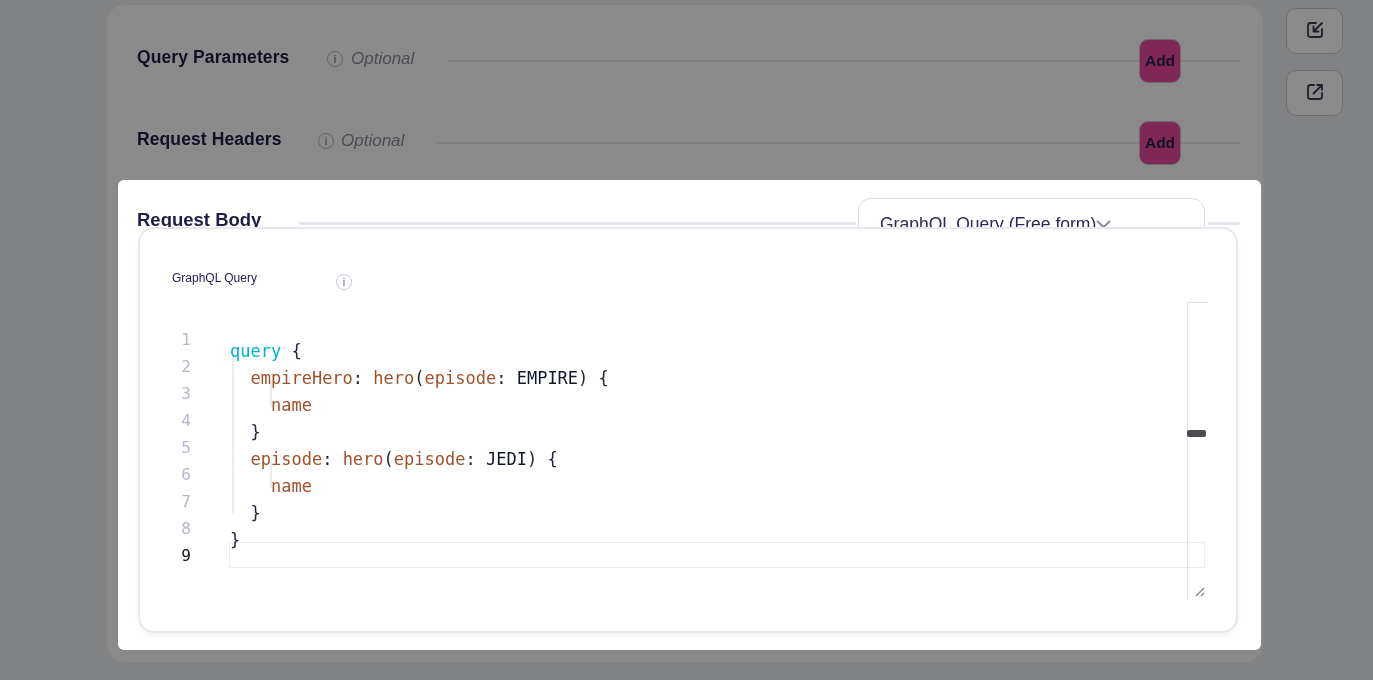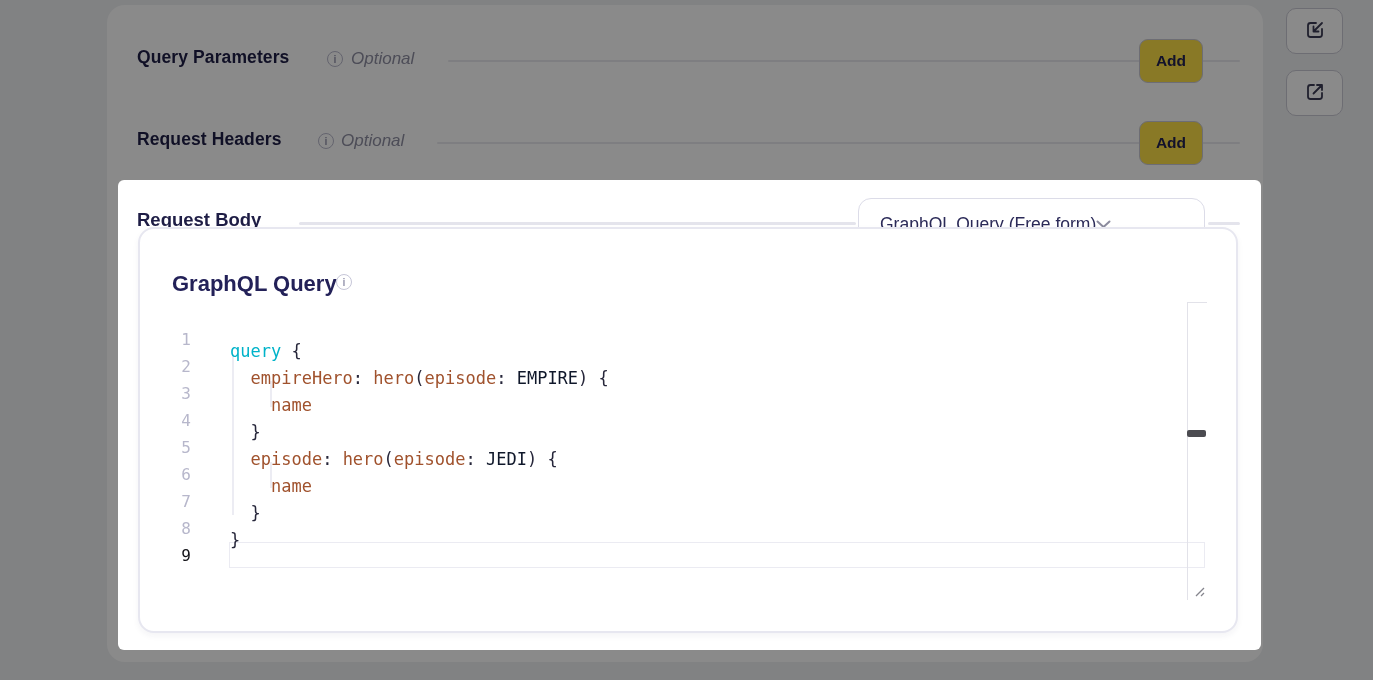--- a/index.html
+++ b/index.html
@@ -19,22 +19,22 @@
     position:absolute;width:16px;height:16px;border:1.5px solid #b9b9cc;border-radius:50%;
     color:#9a9ab0;font-size:10.5px;line-height:15px;text-align:center;font-weight:600;box-sizing:border-box;
   }
   .optional-badge{
     position:absolute;font-size:17px;font-style:italic;color:#8e8ea2;
   }
   .divider{
     position:absolute;height:2px;background:#e9e9ef;border-radius:1px;
   }
   .add-btn{
-    position:absolute;width:64px;height:44px;border:1.5px solid #c9c9d6;border-radius:9px;
-    background:#fde047;font-size:15.5px;font-weight:700;color:#232250;
+    position:absolute;width:42px;height:44px;border:1.5px solid #c9c9d6;border-radius:9px;
+    background:#ec4899;font-size:15.5px;font-weight:700;color:#232250;
     display:flex;align-items:center;justify-content:center;box-sizing:border-box;cursor:pointer;
   }
   .tool-btn{
     position:absolute;left:1286px;width:57px;height:46px;border:1.5px solid #c9c9d4;border-radius:10px;
     background:#ffffff;display:flex;align-items:center;justify-content:center;box-sizing:border-box;cursor:pointer;
   }
   
   .rb-title{
     position:absolute;left:137px;top:209px;font-size:18.5px;font-weight:700;color:#1e1d45;
   }
@@ -47,21 +47,21 @@
     display:flex;align-items:center;justify-content:flex-start;padding:0 18px 0 21px;
   }
   .type-select .value{font-size:17.5px;color:#2b2a58;}
   
   .editor-card{
     position:absolute;left:138px;top:227px;width:1100px;height:406px;background:#fff;
     border:2px solid #e7e7f0;border-radius:16px;box-sizing:border-box;
     box-shadow:0 3px 6px rgba(40,40,80,0.05);
   }
   .gql-label{
-    position:absolute;left:172px;top:271px;font-size:22px;font-weight:700;color:#232158;
+    position:absolute;left:172px;top:271px;font-size:12px;font-weight:400;color:#232158;
   }
   
   .editor-gutter{
     position:absolute;left:155px;top:326px;width:36px;text-align:right;
     font-family:"DejaVu Sans Mono",monospace;font-size:16px;color:#b7b7cb;
   }
   .editor-gutter .ln{height:27px;line-height:27px;}
   .editor-gutter .ln-active{color:#141419;}
   .editor-code{
     position:absolute;left:230px;top:326px;

